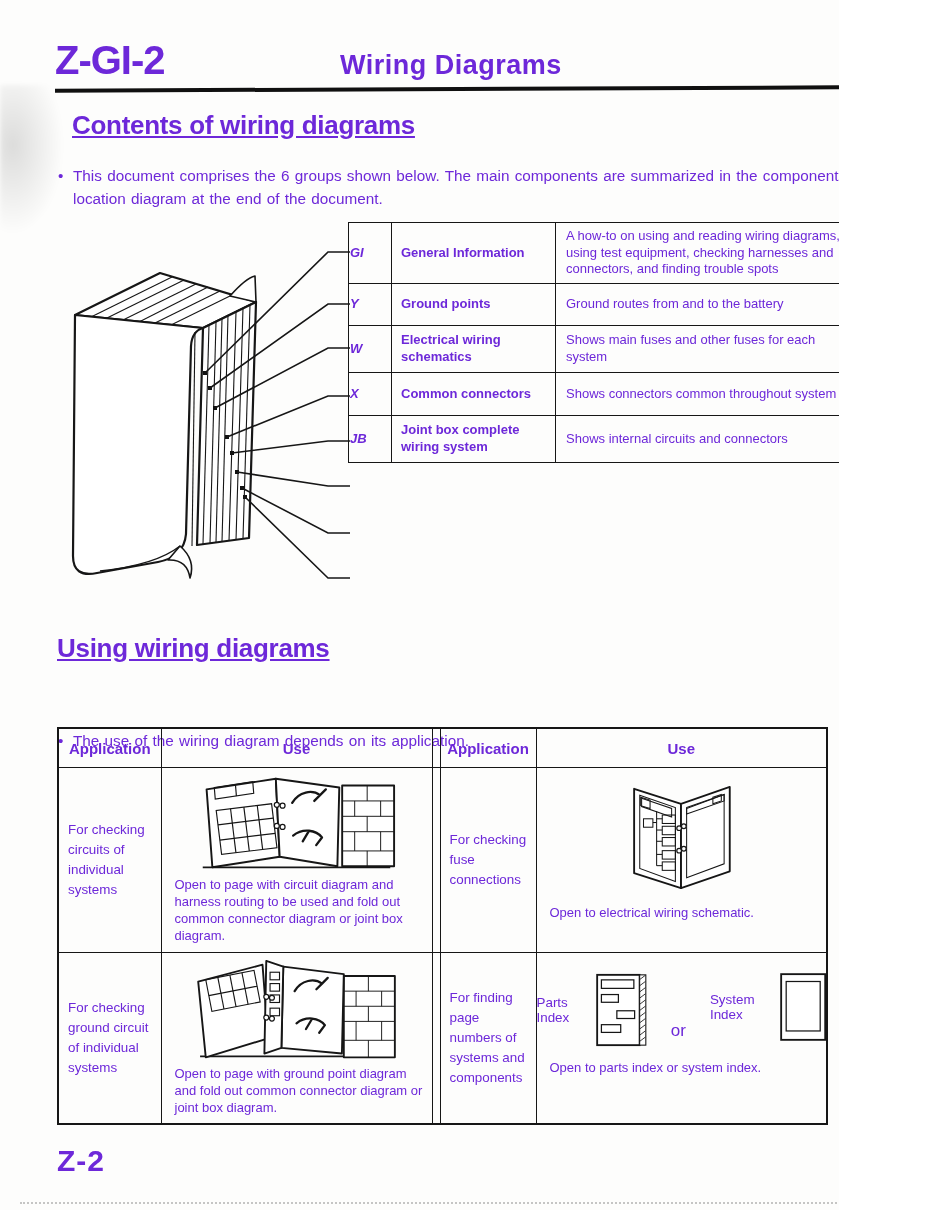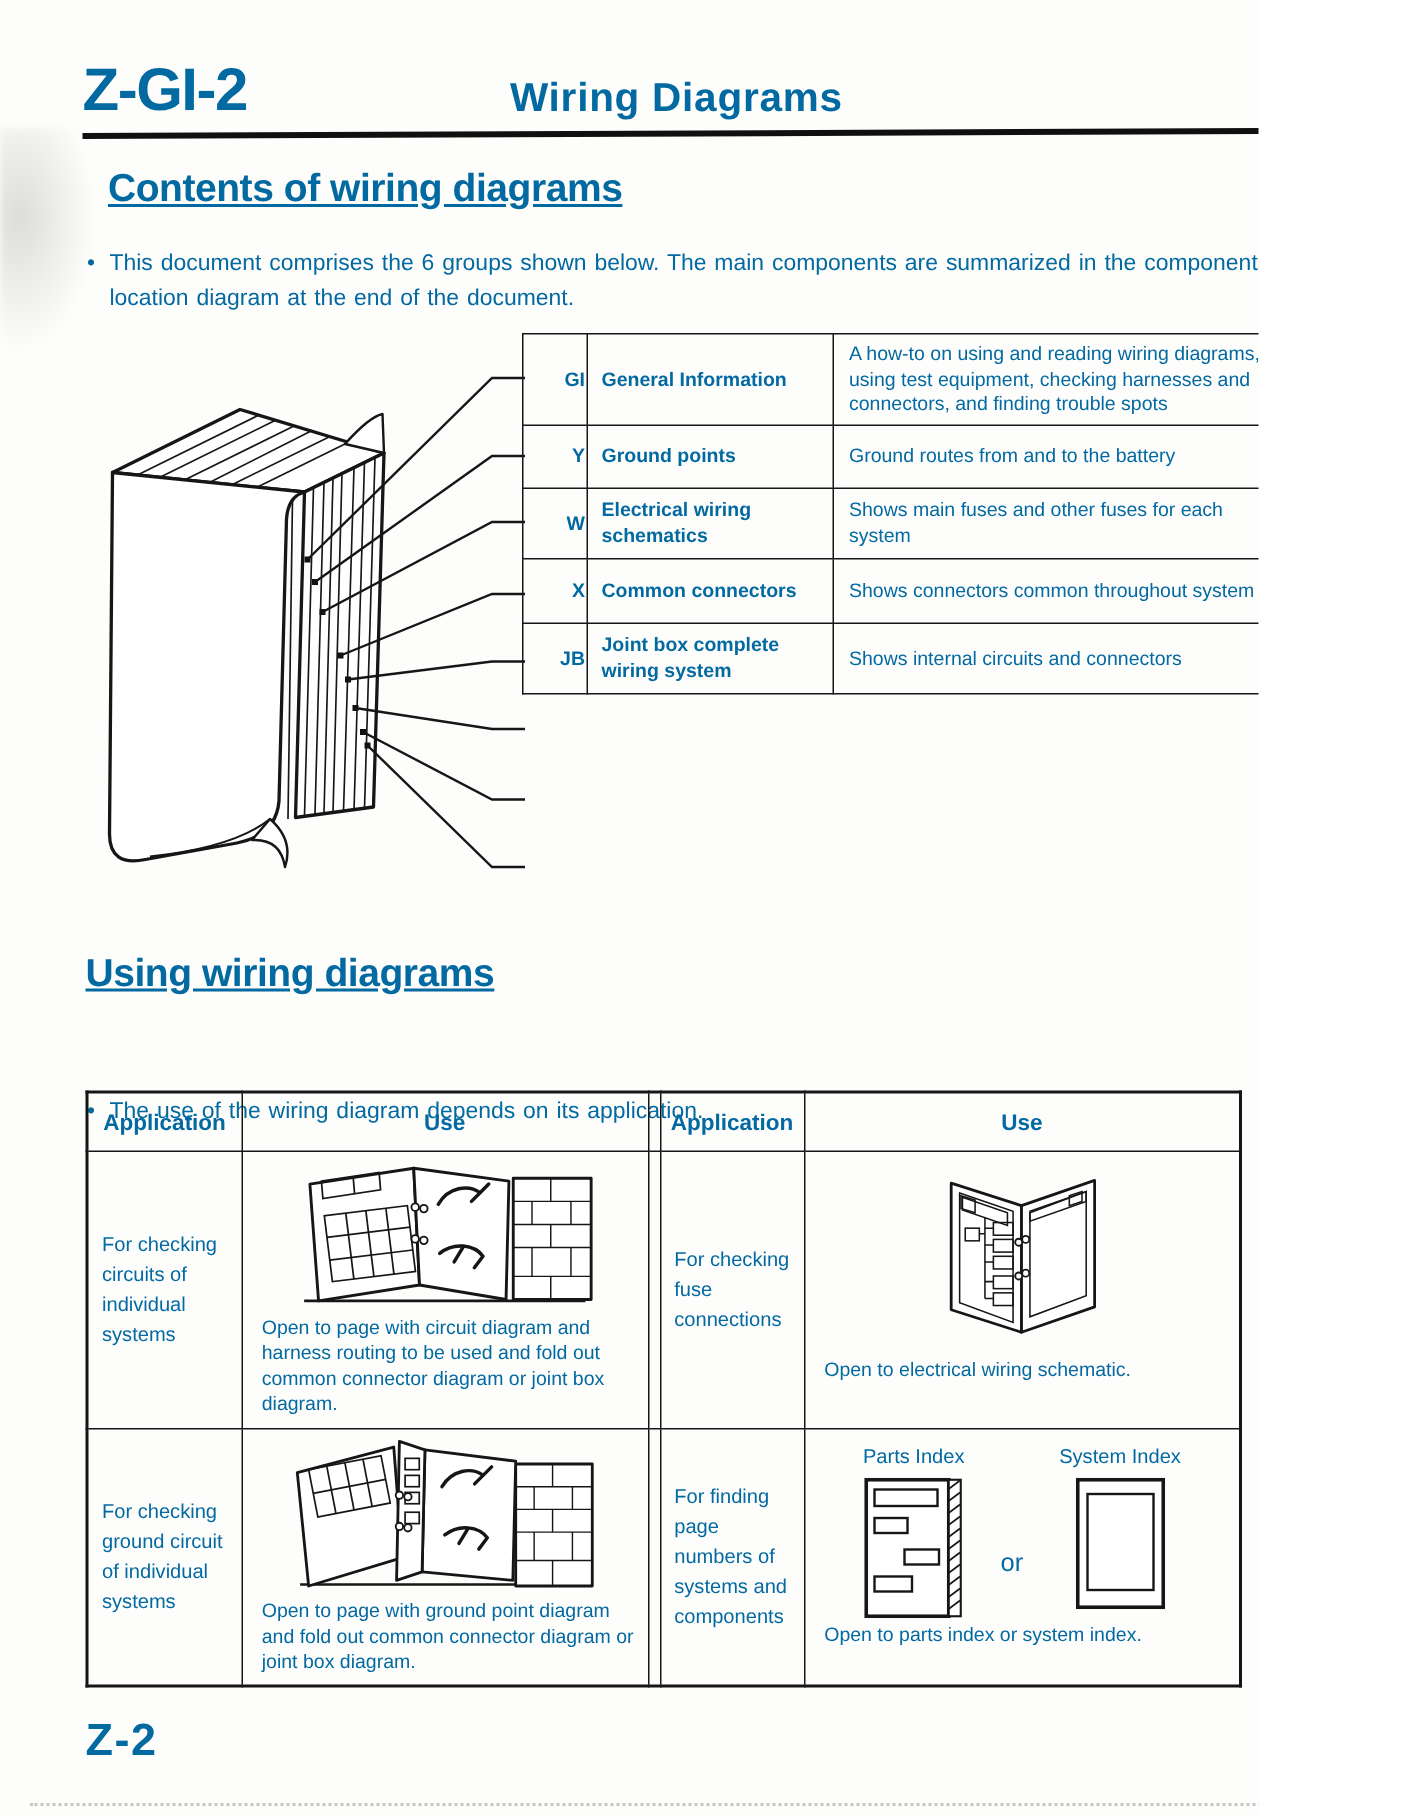--- a/index.html
+++ b/index.html
@@ -1,17 +1,17 @@
 <!DOCTYPE html>
 <html><head>
 <meta charset="utf-8">
 <style>
   html,body{margin:0;padding:0;background:#ffffff;}
   .page{position:relative;width:839px;height:1210px;background:#fdfdfc;overflow:hidden;
-        font-family:"Liberation Sans",sans-serif;color:#0369a1;}
+        font-family:"Liberation Sans",sans-serif;color:#6d28d9;}
   .abs{position:absolute;}
 
   
   .h-code{left:55px;top:38px;font-size:40px;font-weight:700;letter-spacing:-1px;}
   .h-title{left:340px;top:50px;font-size:27px;font-weight:700;letter-spacing:.5px;}
   .h-rule{left:55px;top:87px;width:801px;height:4px;background:#101010;transform:rotate(-.25deg);}
 
   .h2{font-size:26px;font-weight:700;letter-spacing:-.3px;text-decoration:underline;}
   .h2-contents{left:72px;top:110px;}
   .h2-using{left:57px;top:633px;}
@@ -19,38 +19,38 @@
   .bullet-para{font-size:15.3px;line-height:1.5;padding-left:15px;position:relative;word-spacing:1px;}
   .bullet-para::before{content:"\2022";position:absolute;left:0;top:0;}
   .intro1{left:58px;top:165px;width:806px;}
   .intro2{left:58px;top:684px;width:806px;}
 
   
   .groups-table-wrap{left:348px;top:222px;}
   table{border-collapse:collapse;}
   .groups-table{width:507px;table-layout:fixed;}
   .groups-table td{border:1.7px solid #161616;font-size:13px;line-height:1.3;vertical-align:middle;}
-  .groups-table td.code{width:40px;text-align:right;font-weight:700;}
+  .groups-table td.code{width:40px;text-align:left;font-weight:700;font-style:italic;}
   .groups-table td.name{width:148px;font-weight:700;padding:4px 6px 4px 9px;}
   .groups-table td.desc{padding:4px 8px 4px 10px;}
 
   
   .usage-table-wrap{left:57px;top:727px;}
   .usage-table{width:771px;table-layout:fixed;border:2.4px solid #161616;}
   .usage-table td,.usage-table th{border:1.6px solid #161616;}
   .usage-table th{height:36px;font-size:15px;font-weight:700;text-align:center;}
   .usage-table td.spacer{padding:0;border-top:1.6px solid #161616;border-bottom:1.6px solid #161616;}
   .app-cell{font-size:13.4px;line-height:1.5;padding:6px 4px 6px 9px;vertical-align:middle;}
   .use-cell{padding:0;vertical-align:top;}
   .use-inner{display:flex;flex-direction:column;height:100%;min-height:160px;}
   .illus{flex:1;display:flex;align-items:center;justify-content:center;padding-top:6px;}
   .caption{font-size:13px;line-height:1.32;padding:2px 8px 7px 13px;}
   .row-h{height:167px;}
   .index-wrap{display:flex;align-items:flex-start;justify-content:center;gap:24px;padding-top:10px;}
-  .index-col{display:flex;flex-direction:column;align-items:center;gap:7px;font-size:13.4px;}
+  .index-col{display:flex;flex-direction:row;align-items:center;gap:7px;font-size:13.4px;}
   .or-word{font-size:17px;align-self:center;margin-top:42px;}
 
   svg{display:block;}
 
   
   .f-num{left:57px;top:1144px;font-size:30px;font-weight:700;letter-spacing:1px;}
 
   
   .binder-strip{left:884px;top:-4px;width:15px;height:1220px;transform:rotate(.45deg);transform-origin:top center;
     background:linear-gradient(to right,#d4d4d2,#b9b9b7 45%,#d8d8d6);box-shadow:inset 0 0 6px rgba(0,0,0,.18);}

